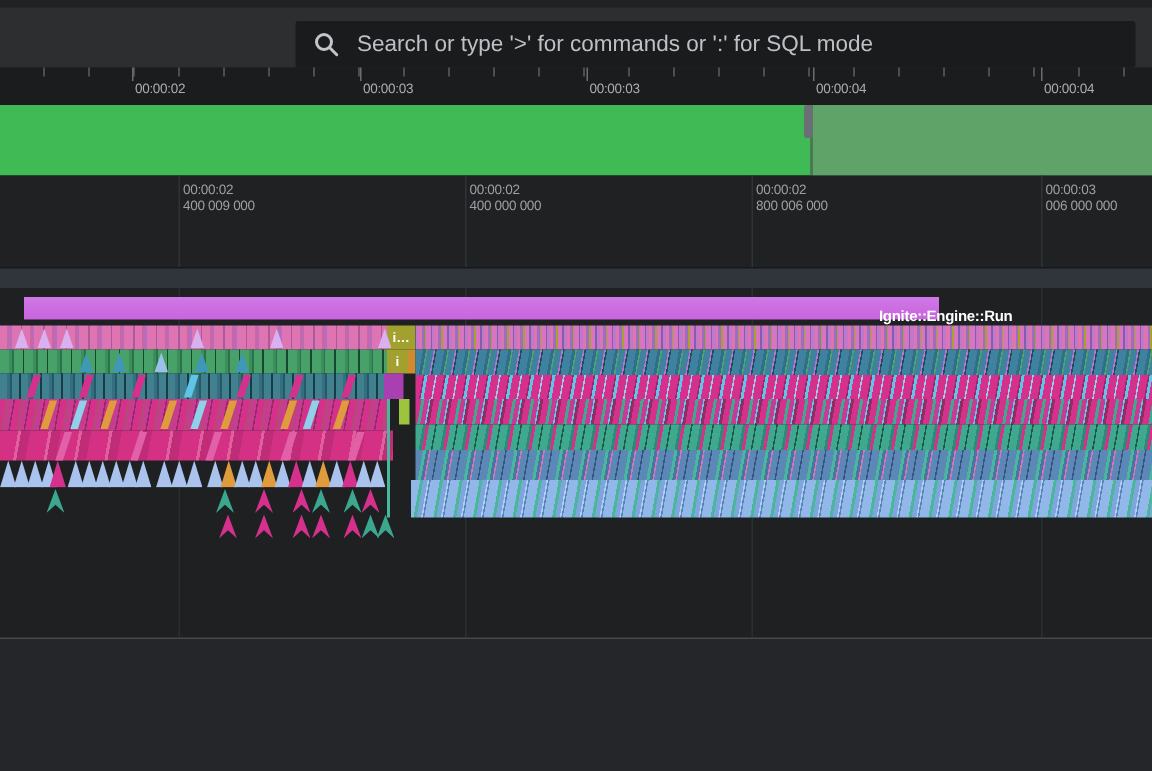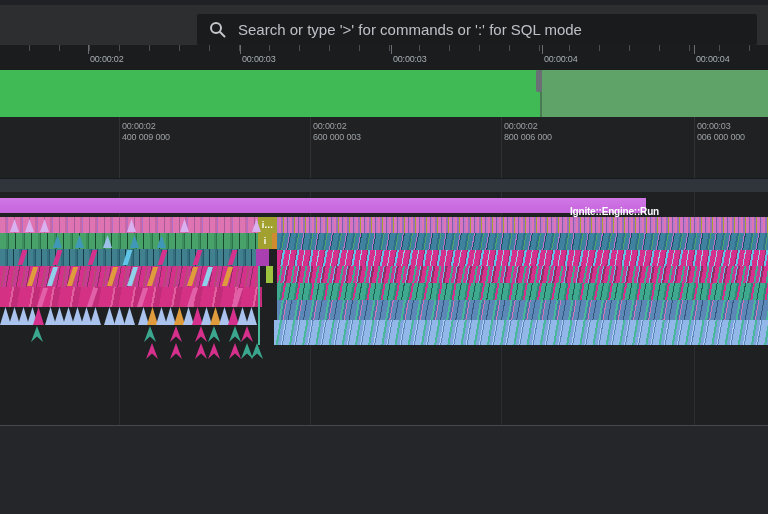--- a/index.html
+++ b/index.html
@@ -35,21 +35,21 @@
   .grid-upper{position:absolute;top:0;width:1px;height:61px;background:#303336;}
   .ts-label{position:absolute;top:4px;color:#9ba0a4;font-size:9px;line-height:11px;letter-spacing:-0.2px;white-space:nowrap;}
 
   
   #separator{left:0;top:178px;width:768px;height:14px;background:#30353b;border-top:1px solid #17191b;box-sizing:border-box;}
 
   
   #tracks{left:0;top:192px;width:768px;height:233px;background:#1e2022;overflow:hidden;}
   .grid-lower{position:absolute;top:0;width:1px;height:233px;background:#2b2e31;}
   .row{position:absolute;}
-  #root-slice{left:0;top:6px;width:610px;height:15px;background:linear-gradient(#d077e6,#c765dd);padding-left:36px;}
+  #root-slice{left:16px;top:6px;width:610px;height:15px;background:linear-gradient(#d077e6,#c765dd);}
   #root-label{position:absolute;left:570px;top:8px;color:#fff;font-size:10px;font-weight:bold;letter-spacing:-0.2px;}
 
   .row-l2{left:0;top:25px;width:258px;height:16px;
     background:repeating-linear-gradient(90deg,#df74b2 0 5px,#c667a6 5px 7px,#b06ec8 7px 8px,#df74b2 8px 14px,#a85a9a 14px 15px);}
   .row-l3{left:0;top:41px;width:258px;height:16px;
     background:repeating-linear-gradient(90deg,#47a168 0 6px,#3c8f5c 6px 8px,#2a7348 8px 9px,#47a168 9px 15px,#16482e 15px 16px);}
   .row-l4{left:0;top:57px;width:258px;height:17px;
     background:repeating-linear-gradient(90deg,#40808f 0 5px,#356e7e 5px 7px,#24596a 7px 8px,#40808f 8px 13px,#163c48 13px 14px);}
   .row-l5{left:0;top:74px;width:258px;height:21px;
     background:repeating-linear-gradient(100deg,#d5318c 0 4px,#b84878 4px 6px,#c93a94 6px 9px,#8e2f62 9px 10px);}
@@ -135,21 +135,21 @@
         <div class="grid-upper" style="left: 501px;"></div>
         <div class="grid-upper" style="left: 694px;"></div>
       </div>
     <div id="ts-labels">
         <div class="ts-label" style="left: 122px;">
           <div>00:00:02</div>
           <div>400 009 000</div>
         </div>
         <div class="ts-label" style="left: 313px;">
           <div>00:00:02</div>
-          <div>600 000 003</div>
+          <div>400 000 000</div>
         </div>
         <div class="ts-label" style="left: 504px;">
           <div>00:00:02</div>
           <div>800 006 000</div>
         </div>
         <div class="ts-label" style="left: 697px;">
           <div>00:00:03</div>
           <div>006 000 000</div>
         </div>
       </div>

